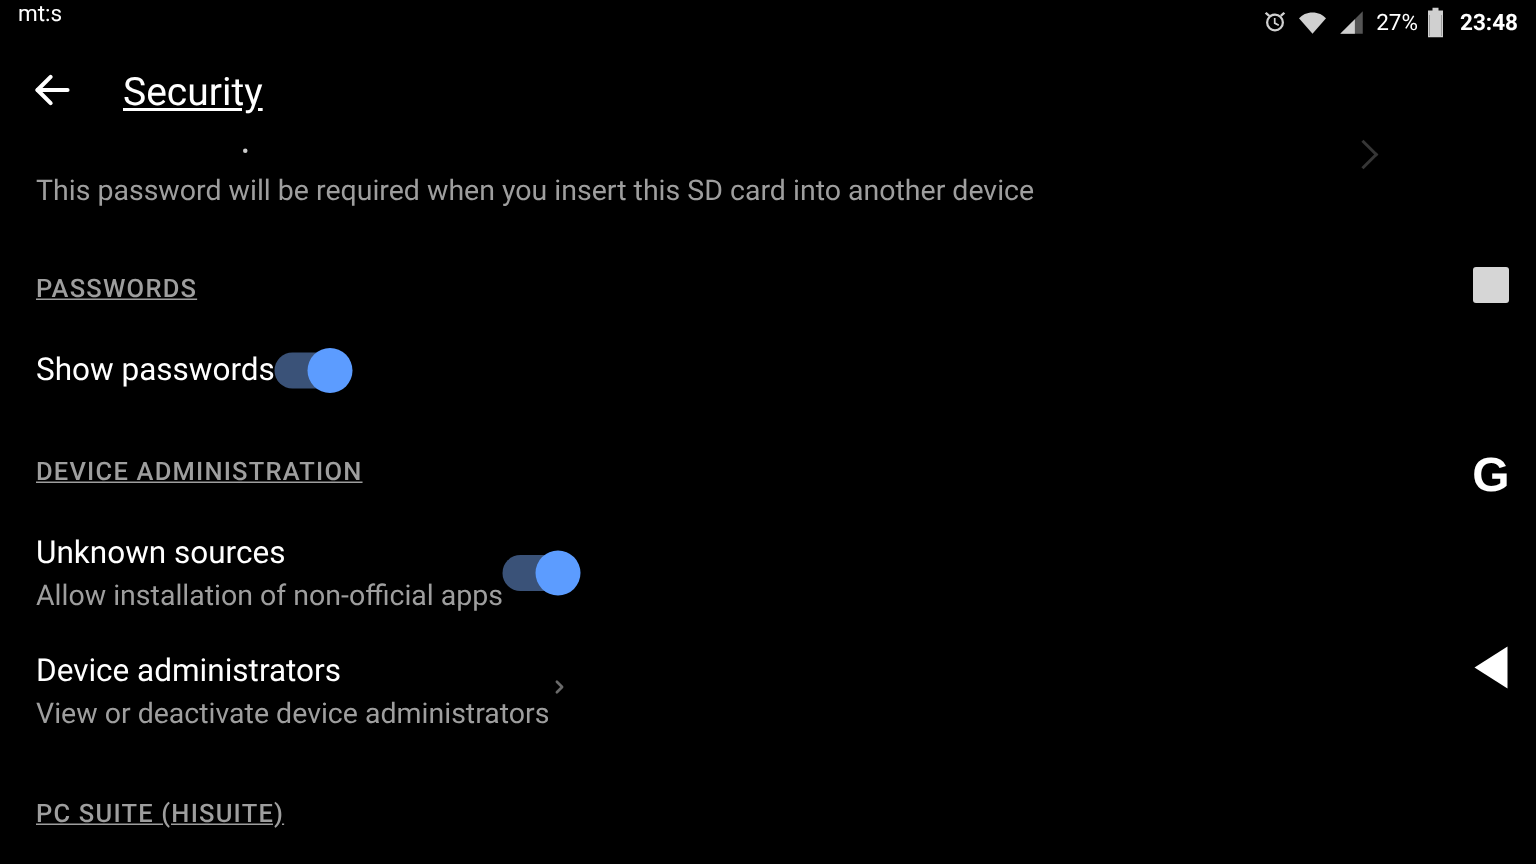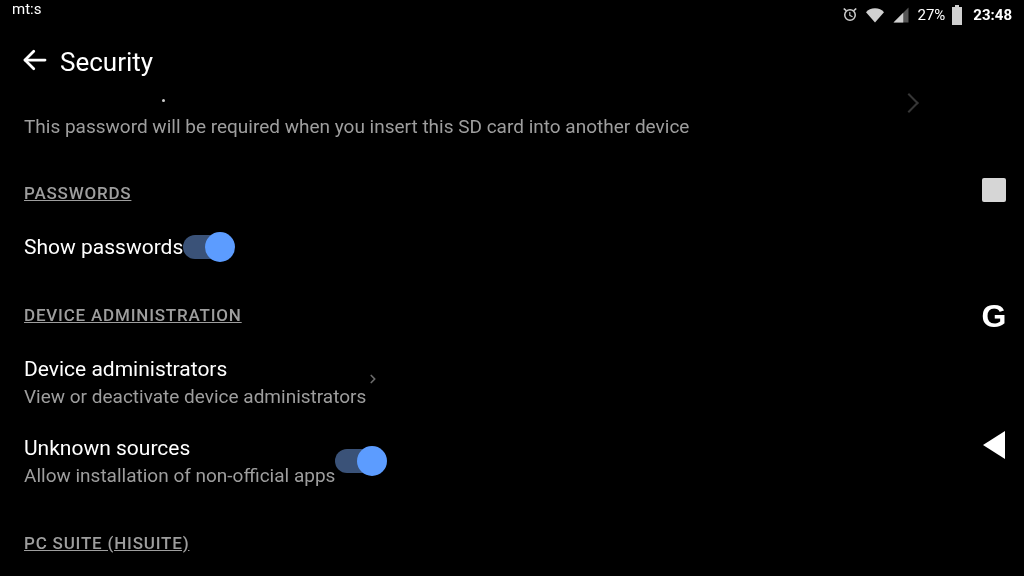--- a/index.html
+++ b/index.html
@@ -37,21 +37,22 @@
       align-items: center;
     }
     .alarm-icon svg, .wifi-icon svg, .signal-icon svg, .battery-icon svg {
       fill: #d0d0d0;
     }
     .app-bar {
       height: 64px;
       display: flex;
       align-items: center;
       padding: 0 20px;
-      gap: 10px;
+      gap: 32px;
+      text-decoration: underline;
     }
     .back-arrow svg {
       stroke: #ffffff;
     }
     .app-title {
       font-size: 26px;
       font-weight: 400;
       color: #ffffff;
     }
     .content {
@@ -228,38 +229,38 @@
     <div class="list-item-text">
       <div class="list-item-title">Show passwords</div>
     </div>
     <div class="toggle on"></div>
   </div>
 
   <div class="section-header">DEVICE ADMINISTRATION</div>
 
   <div class="list-item">
     <div class="list-item-text">
+      <div class="list-item-title">Unknown sources</div>
+      <div class="list-item-subtitle">Allow installation of non-official apps</div>
+    </div>
+    <div class="toggle on"></div>
+  </div>
+
+  <div class="list-item">
+    <div class="list-item-text">
       <div class="list-item-title">Device administrators</div>
       <div class="list-item-subtitle">View or deactivate device administrators</div>
     </div>
     <span class="chevron-right">
       <svg width="14" height="24" viewBox="0 0 24 24" fill="none" stroke-width="3" stroke-linecap="round" stroke-linejoin="round">
           <polyline points="9 6 15 12 9 18"></polyline>
         </svg>
     </span>
   </div>
 
-  <div class="list-item">
-    <div class="list-item-text">
-      <div class="list-item-title">Unknown sources</div>
-      <div class="list-item-subtitle">Allow installation of non-official apps</div>
-    </div>
-    <div class="toggle on"></div>
-  </div>
-
   <div class="section-header">PC SUITE (HISUITE)</div>
 
 </div>
 
 <div class="nav-bar">
   <div class="nav-square"></div>
   <div class="nav-g">G</div>
   <div class="nav-tri"></div>
 </div>
 

